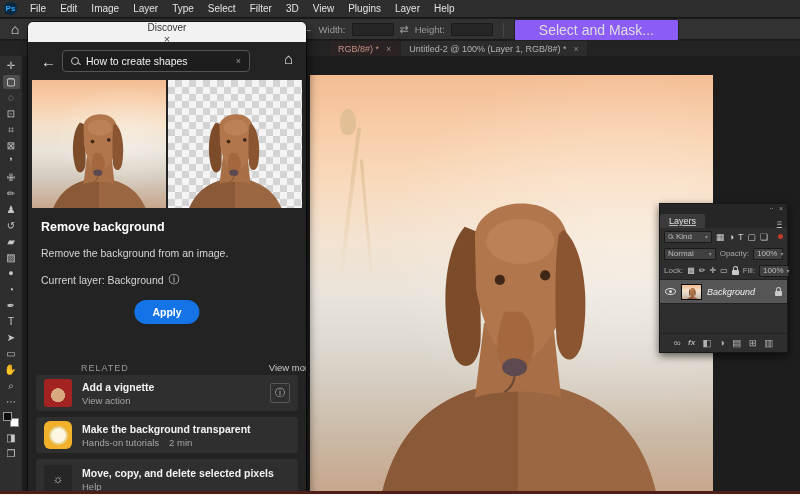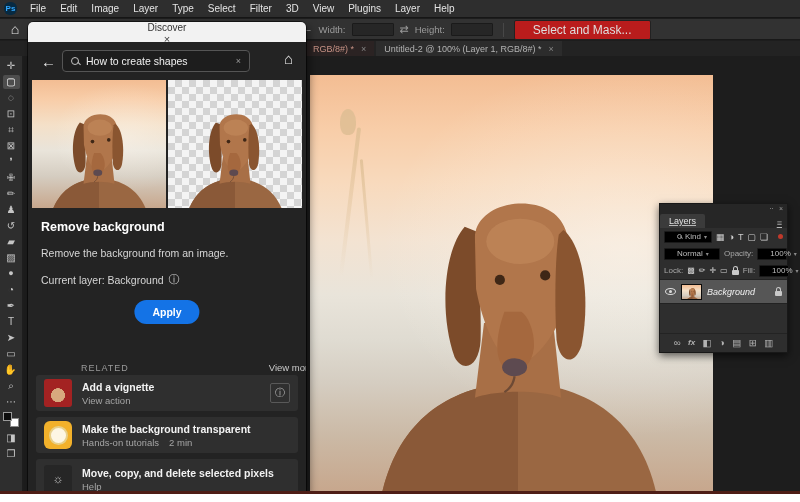--- a/index.html
+++ b/index.html
@@ -13,26 +13,26 @@
   .menu-item { color:#e4e4e4; font-size:10px; padding:4px 7px; line-height:18px; }
 
   
   .optionsbar { position:absolute; left:0; top:19px; width:800px; height:21px; background:#323232; border-bottom:1px solid #191919; z-index:3; }
   .home-btn { position:absolute; left:6px; top:1px; width:18px; height:18px; color:#e0e0e0; font-size:14px; text-align:center; line-height:18px; }
   .opts-right { position:absolute; left:303px; top:0; height:21px; display:flex; align-items:center; gap:6px; color:#9b9b9b; font-size:9.5px; }
   .dash-box { color:#aaa; font-size:10px; padding:0 2px; }
   .dim-input { width:42px; height:13px; background:#262626; border:1px solid #1a1a1a; border-radius:1px; color:#ddd; font-size:9px; padding:0 3px; }
   .swap-icon { color:#9b9b9b; font-size:11px; }
   .v-sep { width:1px; height:14px; background:#474747; margin:0 4px; }
-  .select-mask-btn { background:#b91c1c; border:1px solid #222; border-radius:2px; color:#dedede; font-size:12px; padding:2px 18px; }
+  .select-mask-btn { background:#8b5cf6; border:1px solid #222; border-radius:2px; color:#dedede; font-size:14px; padding:2px 24px; }
 
   
   .tabbar { position:absolute; left:0; top:41px; width:800px; height:15px; background:#232323; display:flex; padding-left:305px; z-index:2; }
   .doc-tab { display:flex; align-items:center; gap:7px; padding:0 8px; font-size:9px; height:15px; }
-  .doc-tab.red { background:#2b2323; color:#c59184; }
+  .doc-tab.red { background:#2b2323; color:#c59184;margin-left:25px; }
   .doc-tab.gray { background:#2c2c2c; color:#b3b3b3; margin-left:2px; }
   .tab-close { color:#858585; font-size:9px; }
 
   
   .toolbar { position:absolute; left:0; top:56px; width:23px; height:438px; background:#2e2e2e; border-right:1px solid #1e1e1e; display:flex; flex-direction:column; align-items:center; padding-top:3px; gap:2.5px; z-index:2; }
   .tool { width:17px; height:13.5px; line-height:13.5px; text-align:center; color:#c6c6c6; font-size:10px; }
   .tool.selected { background:#4d4d4d; border-radius:2px; color:#fff; }
   .tool.fx-small { font-size:9px; }
   .swatches { position:relative; width:16px; height:15px; margin:1px 0; }
   .sw-back { position:absolute; right:0; bottom:0; width:9px; height:9px; background:#fff; border:1px solid #8a8a8a; }
@@ -94,21 +94,21 @@
   .card-info { width:20px; height:20px; border:1px solid #595959; border-radius:2px; display:grid; place-items:center; color:#bbb; font-size:10px; flex:none; }
 
   
   .layers { position:absolute; left:659px; top:203px; width:129px; height:150px; background:#2e2e2e; border:1px solid #181818; box-shadow:0 3px 8px rgba(0,0,0,.6); z-index:15; color:#b9b9b9; }
   .l-top { height:9px; background:#262626; display:flex; justify-content:flex-end; gap:5px; padding:0 4px; align-items:center; }
   .l-top span { color:#9a9a9a; font-size:7px; line-height:7px; }
   .l-tabrow { height:15px; background:#262626; display:flex; align-items:flex-end; justify-content:space-between;text-decoration:underline; }
   .l-tab { background:#3b3b3b; color:#e2e2e2; font-size:9px; padding:2px 9px 2px; border-radius:2px 2px 0 0; }
   .l-menu { color:#a8a8a8; font-size:9px; padding-right:5px; }
   .l-row { display:flex; align-items:center; gap:4px; padding:0 4px; height:17px; }
-  .mini-box { background:#000000; border:1px solid #1a1a1a; border-radius:1px; height:12px; display:flex; align-items:center; gap:3px; padding:0 12px; color:#bdbdbd; font-size:8px; }
+  .mini-box { background:#404040; border:1px solid #1a1a1a; border-radius:1px; height:12px; display:flex; align-items:center; gap:3px; padding:0 3px; color:#bdbdbd; font-size:8px; }
   .mini-box .caret { font-size:6px; color:#8a8a8a; margin-left:auto; }
   .kind-box { width:48px; }
   .blend-box { width:56px; }
   .pct-box { width:30px; }
   .l-icon { color:#cfcfcf; font-size:9px; line-height:12px; }
   .l-icon.small { font-size:8px; }
   .red-dot { width:5px; height:5px; background:#c0392b; border-radius:50%; margin-left:auto; }
   .l-label { font-size:8px; color:#a8a8a8; }
   .mini-mag { position:relative; width:5px; height:5px; border:1px solid #9a9a9a; border-radius:50%; flex:none; }
   .mini-mag::after { content:""; position:absolute; width:3px; height:1px; background:#9a9a9a; transform:rotate(45deg); right:-2.4px; bottom:-0.4px; }

